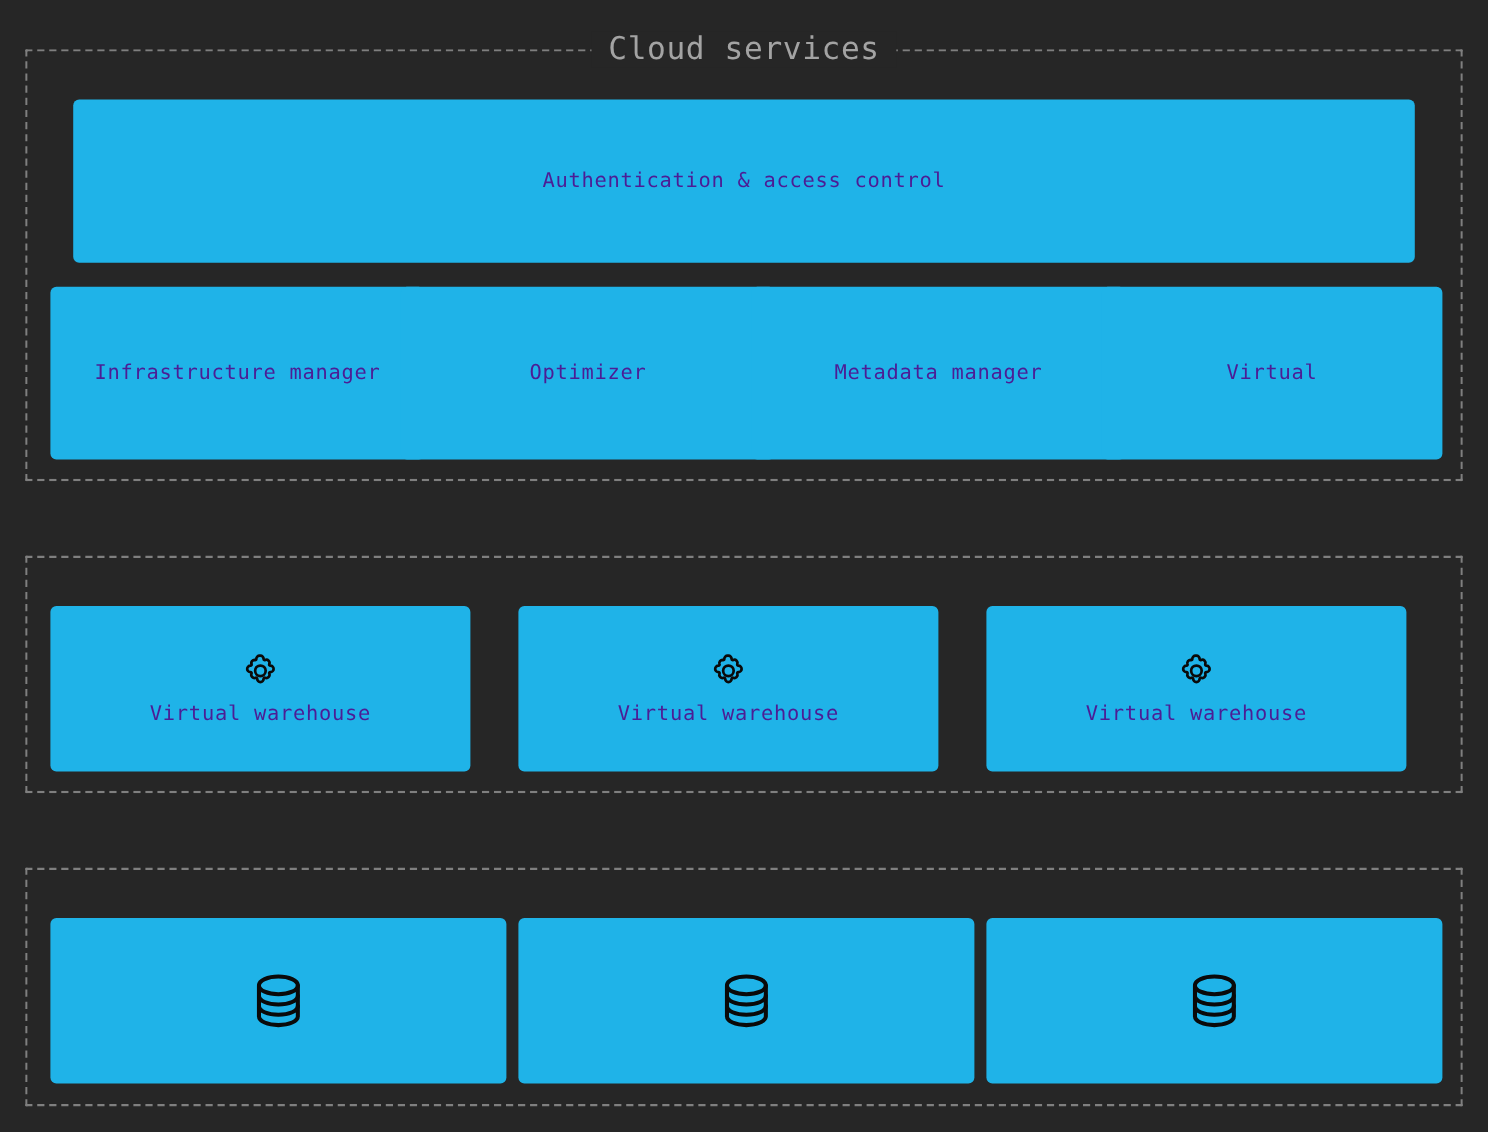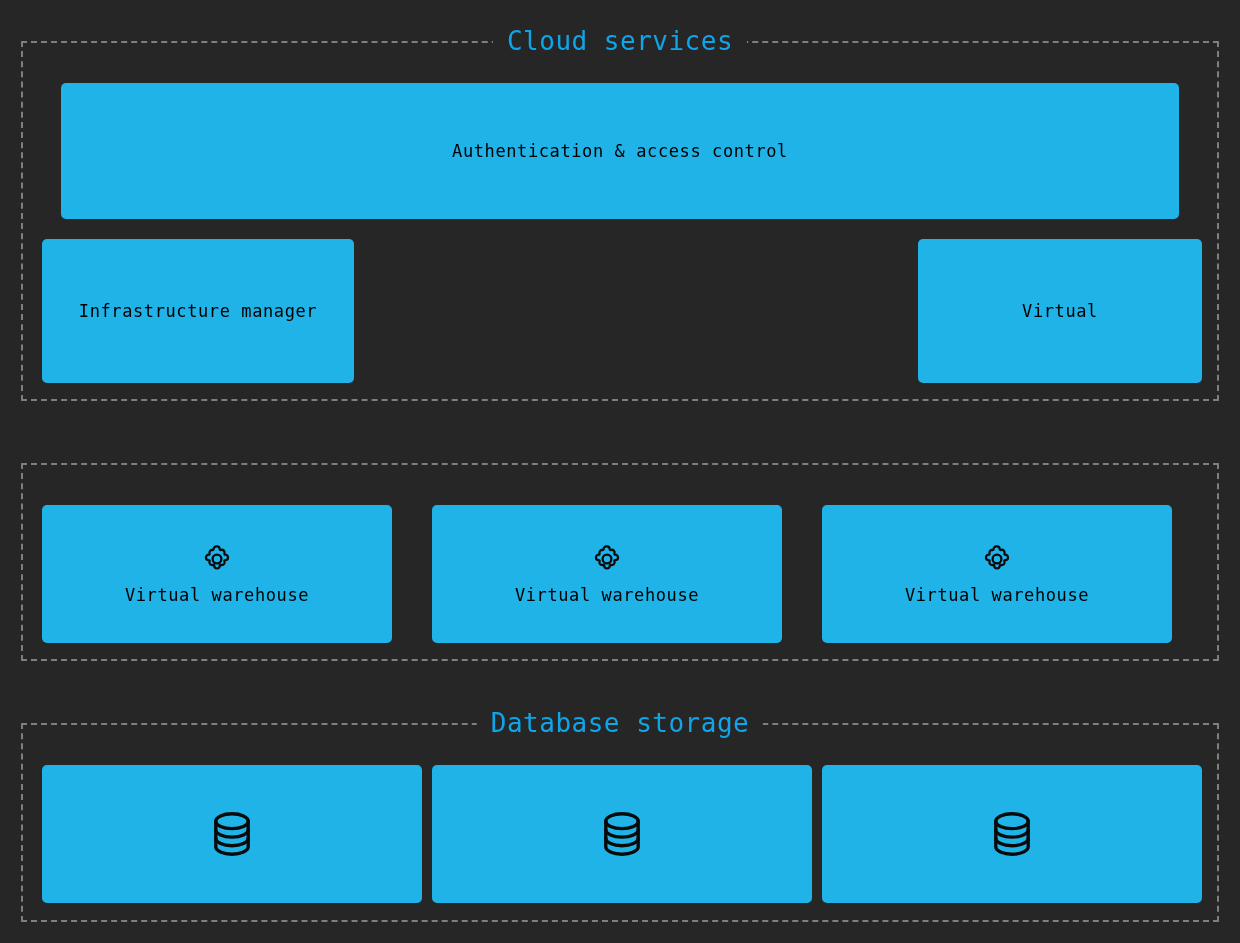--- a/index.html
+++ b/index.html
@@ -32,21 +32,21 @@
     border: 2px dashed #7f7f7f;
     border-radius: 1px;
   }
 
   .group-title {
     position: absolute;
     top: -17px;
     left: 50%;
     transform: translateX(-50%);
     background: #262626;
-    color: #0ea5e9;
+    color: #a3a3a3;
     font-size: 26px;
     line-height: 30px;
     letter-spacing: 0.5px;
     padding: 0 14px;
     white-space: nowrap;
   }
 
   .group-body {
     position: absolute;
     left: 19px;
@@ -64,21 +64,21 @@
     flex-direction: column;
     align-items: center;
     justify-content: center;
     box-sizing: border-box;
     color: #101010;
   }
   .card-label {
     font-size: 17px;
     line-height: 22px;
     letter-spacing: 0.6px;
-    color: #000000;
+    color: #4c1d95;
     text-align: center;
     white-space: nowrap;
   }
   .card-icon {
     display: block;
     line-height: 0;
   }
   .card-icon + .card-label {
     margin-top: 8px;
   }
@@ -117,21 +117,27 @@
     <div class="group-body">
 
       <div class="card" id="card-auth">
         <div class="card-label">Authentication &amp; access control</div>
       </div>
 
       <div class="card cs-row-card" id="card-infra">
         <div class="card-label">Infrastructure manager</div>
       </div>
 
-
+      <div class="card cs-row-card" id="card-optimizer">
+        <div class="card-label">Optimizer</div>
+      </div>
+
+      <div class="card cs-row-card" id="card-metadata">
+        <div class="card-label">Metadata manager</div>
+      </div>
 
       <div class="card cs-row-card" id="card-security">
         <div class="card-label">Virtual</div>
       </div>
 
     </div>
   </div>
 
   <div class="group" id="group-query">
 
@@ -164,21 +170,20 @@
             <circle cx="12" cy="12" r="3.1"></circle>
           </svg>
         </span>
         <div class="card-label">Virtual warehouse</div>
       </div>
 
     </div>
   </div>
 
   <div class="group" id="group-storage">
-    <div class="group-title">Database storage</div>
 
     <div class="group-body">
 
       <div class="card ds-card" id="card-db-1">
         <span class="card-icon">
           <svg width="54" height="54" viewBox="0 0 24 24" fill="none" stroke="#0a0a0a" stroke-width="1.5" stroke-linecap="round" stroke-linejoin="round">
             <ellipse cx="12" cy="6.3" rx="7.2" ry="3.3"></ellipse>
             <path d="M4.8 6.3v11.4c0 1.82 3.22 3.3 7.2 3.3s7.2-1.48 7.2-3.3V6.3"></path>
             <path d="M4.8 10.1c0 1.82 3.22 3.3 7.2 3.3s7.2-1.48 7.2-3.3"></path>
             <path d="M4.8 13.9c0 1.82 3.22 3.3 7.2 3.3s7.2-1.48 7.2-3.3"></path>

